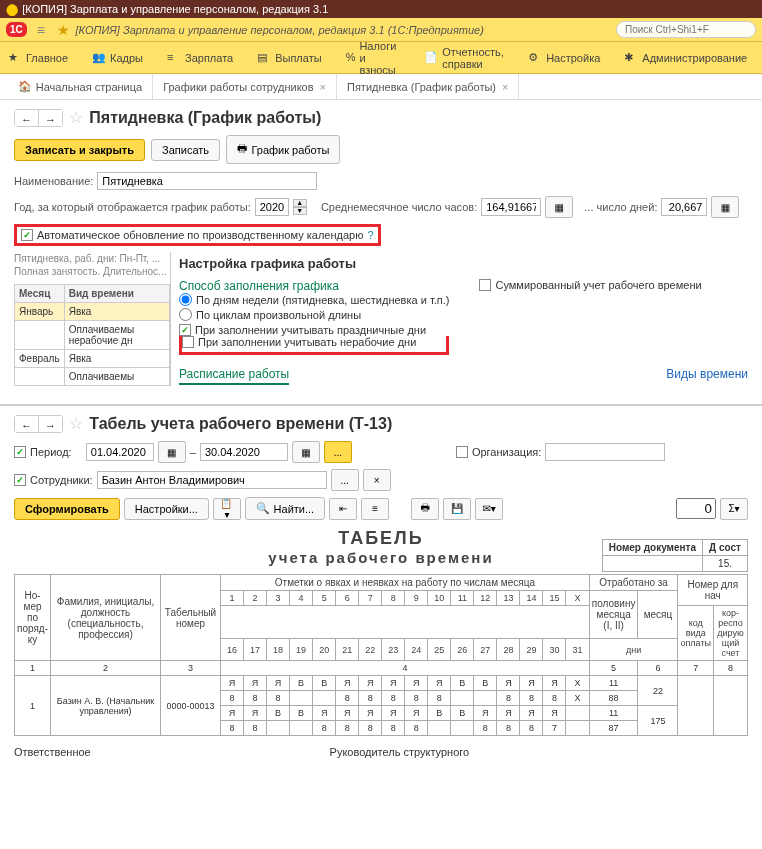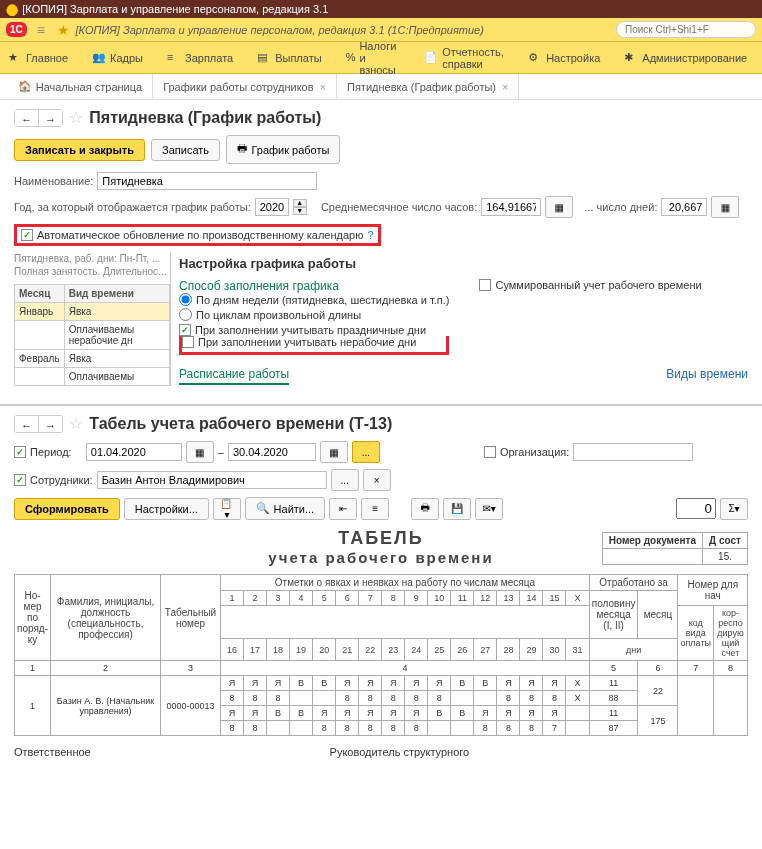--- a/index.html
+++ b/index.html
@@ -83,21 +83,21 @@
   .page2 { margin-top: 10px; border-top: 2px solid #ccc; padding: 8px 14px; }
   
   .report-toolbar { display: flex; align-items: center; gap: 4px; margin-bottom: 4px; }
   .small-btn { border: 1px solid #bbb; background: #f8f8f8; width: 28px; height: 22px; cursor: pointer; font-size: 10px; display: inline-flex; align-items: center; justify-content: center; border-radius: 2px; }
   .small-btn.yellow { background: #ffdb4d; border-color: #d4a000; }
   
   .report-title { text-align: center; margin: 8px 0; }
   .report-title .t1 { font-size: 18px; font-weight: bold; color: #444; letter-spacing: 2px; }
   .report-title .t2 { font-size: 15px; font-weight: bold; color: #444; letter-spacing: 2px; }
   
-  .docnum-box { position: absolute; right: 0; top: 4px; }
+  .docnum-box { position: absolute; right: 0; top: 11px; }
   .docnum-box table { border-collapse: collapse; font-size: 10px; }
   .docnum-box td, .docnum-box th { border: 1px solid #aaa; padding: 2px 6px; text-align: center; }
   
   .report-wrap { position: relative; }
   
   
   .t13 { border-collapse: collapse; width: 100%; font-size: 9px; }
   .t13 th, .t13 td { border: 1px solid #aaa; padding: 2px; text-align: center; }
   .t13 th { background: #fff; font-weight: normal; color: #444; }
   .t13 .hdr { font-size: 10px; }
@@ -297,21 +297,21 @@
     <span class="star">☆</span>
     <h1>Табель учета рабочего времени (Т-13)</h1>
   </div>
 
   <div class="field-row">
     <span class="check">
         <span class="checkmark checked"></span>
         <span>Период:</span>
       </span>
     &nbsp;&nbsp;
-    <input type="text" style="width: 96px;" value="01.04.2020">
+    <input type="text" style="width: 68px;" value="01.04.2020">
     <button class="small-btn">▦</button>
     <span>–</span>
     <input type="text" style="width: 88px;" value="30.04.2020">
     <button class="small-btn">▦</button>
     <button class="small-btn yellow">...</button>
     <span style="margin-left:100px" class="check">
         <span class="checkmark"></span>
         <span>Организация:</span>
       </span>
     <input type="text" style="width: 120px;">

